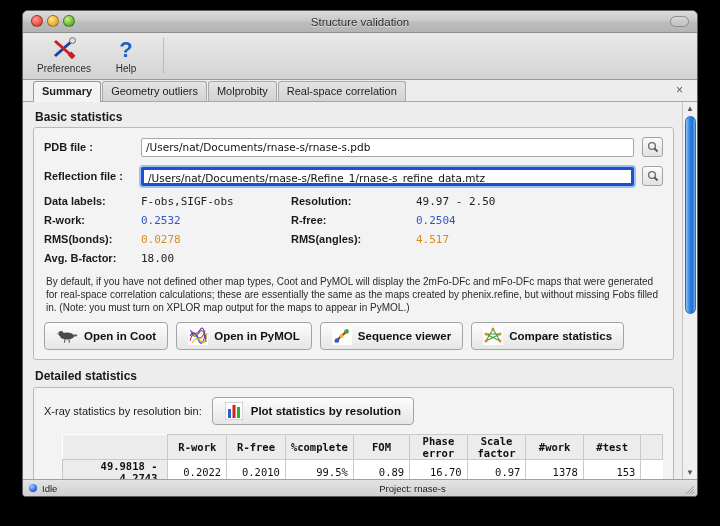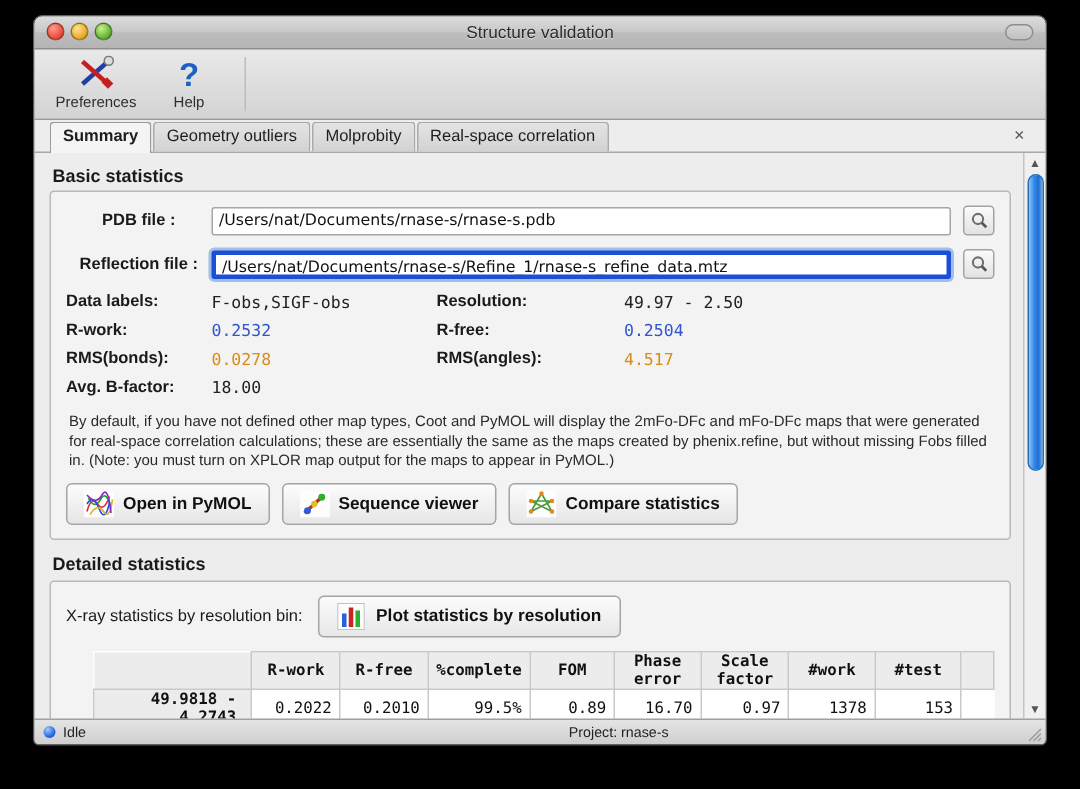--- a/index.html
+++ b/index.html
@@ -108,21 +108,21 @@
     margin: 2px 0 3px 2px; font-size: 12px; font-weight: bold; color: #1a1a1a;
   }
   .panel {
     background: #f3f3f3;
     border: 1px solid #b9b9b9;
     border-radius: 3px;
     padding: 9px 10px;
   }
   
   .frow { display: flex; align-items: center; margin-bottom: 9px; }
-  .flabel { font-size: 11px; font-weight: bold; color: #1a1a1a; width: 97px; text-align: center; }
+  .flabel { font-size: 11px; font-weight: bold; color: #1a1a1a; width: 97px; }
   .finput {
     flex: 1 1 auto; height: 19px;
     background: #fff; border: 1px solid #a6a6a6; border-radius: 2px;
     font-size: 10.5px; color: #111; padding: 0 4px; line-height: 17px;
     font-family: "DejaVu Sans", sans-serif;
     white-space: nowrap; overflow: hidden;
   }
   .finput.focused {
     border: 3px solid #1d4ed8;
     box-shadow: 0 0 0 2px rgba(90,150,220,.55);
@@ -282,20 +282,31 @@
 
           <div class="sl">Avg. B-factor:</div>
           <div class="sv">18.00</div>
           <div></div>
             <div></div>
         </div>
 
         <div class="note">By default, if you have not defined other map types, Coot and PyMOL will display the 2mFo-DFc and mFo-DFc maps that were generated for real-space correlation calculations; these are essentially the same as the maps created by phenix.refine, but without missing Fobs filled in.  (Note: you must turn on XPLOR map output for the maps to appear in PyMOL.)</div>
 
         <div class="actions">
+          <div class="abtn">
+            <svg width="22" height="16" viewBox="0 0 22 16">
+              <ellipse cx="11" cy="8" rx="7" ry="3.6" fill="#4a4a4a"></ellipse>
+              <circle cx="5" cy="5.5" r="2.6" fill="#4a4a4a"></circle>
+              <polygon points="2.6,5.2 0,5.8 2.6,6.6" fill="#9a9a9a"></polygon>
+              <path d="M17 7 Q21 5 21.5 8 Q19 8.6 17 9" fill="#5e5e5e"></path>
+              <line x1="9" y1="11.4" x2="8.4" y2="14.6" stroke="#555" stroke-width="1.1"></line>
+              <line x1="13" y1="11.4" x2="13.4" y2="14.6" stroke="#555" stroke-width="1.1"></line>
+            </svg>
+            <span>Open in Coot</span>
+          </div>
           <div class="abtn">
             <svg width="20" height="18" viewBox="0 0 20 18">
               <rect width="20" height="18" fill="#fdfdfd"></rect>
               <g stroke-width="1.1" fill="none">
                 <path d="M2 14 Q5 3 9 9 T17 4" stroke="#e03030"></path>
                 <path d="M3 5 Q7 13 11 6 T18 12" stroke="#2a9b2a"></path>
                 <path d="M2 9 Q6 2 10 12 T17 8" stroke="#2a4fd0"></path>
                 <path d="M4 16 Q9 8 13 14 T19 6" stroke="#d8b020"></path>
                 <path d="M2 3 Q8 10 12 3 T18 15" stroke="#8a2ac0"></path>
               </g>

